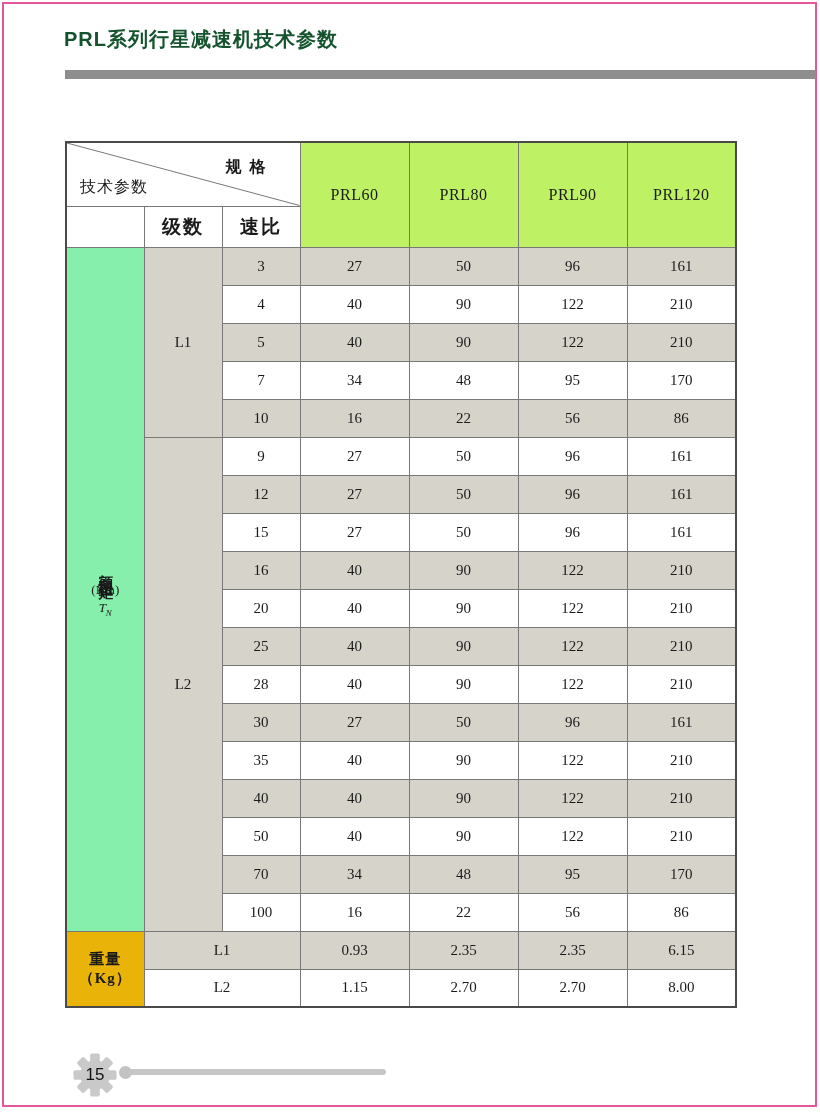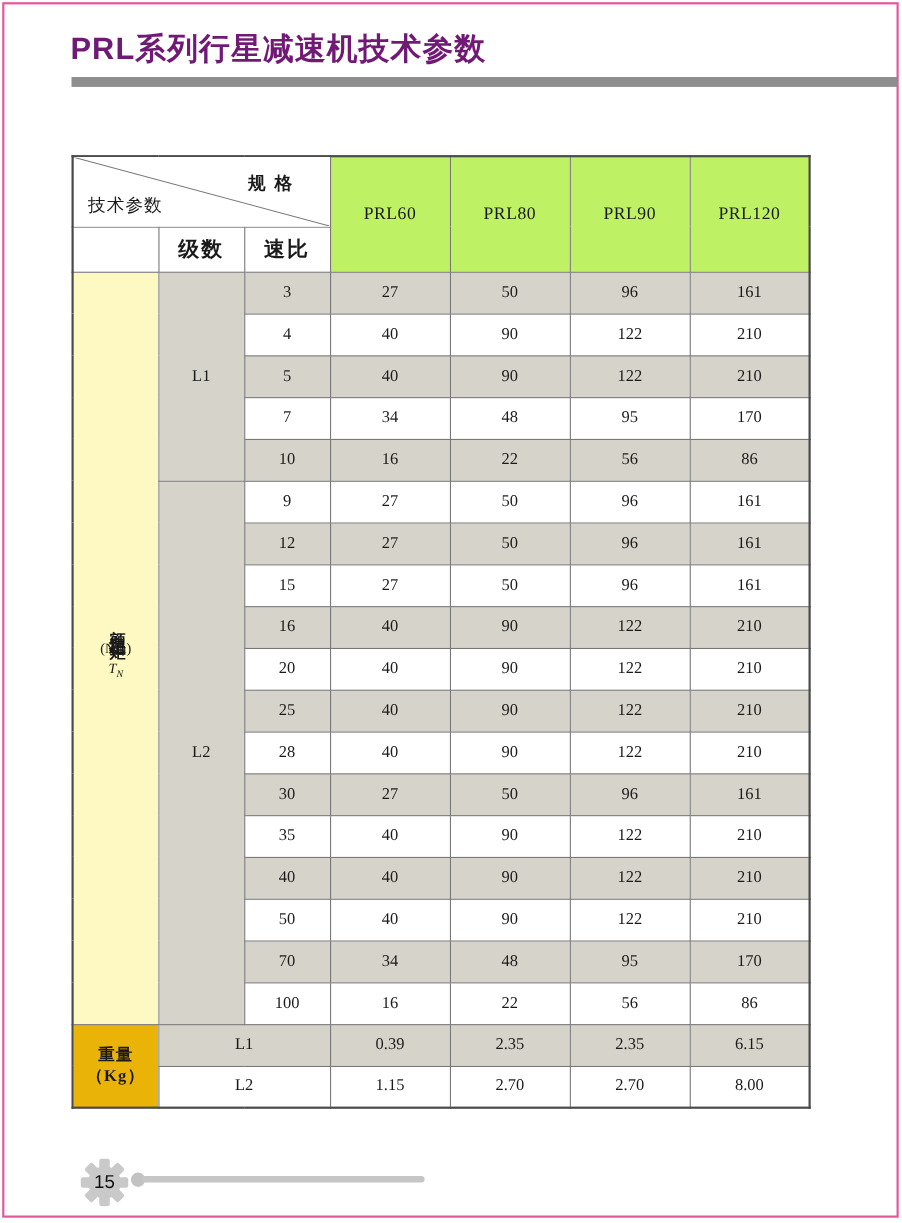--- a/index.html
+++ b/index.html
@@ -11,22 +11,22 @@
     font-family: "Liberation Sans", sans-serif;
   }
   .page-border {
     position: absolute; left: 2px; top: 2px;
     width: 811px; height: 1101px;
     border: 2px solid var(--border-pink, #e3589c);
     pointer-events: none;
   }
   .title {
     position: absolute; left: 64px; top: 26px; margin: 0;
-    font-size: 28px; font-weight: bold; letter-spacing: 1px;
-    color: #701a75;
+    font-size: 20px; font-weight: bold; letter-spacing: 1px;
+    color: #14532d;
   }
   .title-bar {
     position: absolute; left: 65px; top: 70px;
     width: 751px; height: 9px;
     background: var(--title-bar, #8e8e8e);
   }
 
   
   .spec-table {
     position: absolute; left: 65px; top: 141px;
@@ -57,21 +57,21 @@
     position: absolute; left: 13px; bottom: 8px;
     font-size: 16px; font-weight: normal; letter-spacing: 1px;
   }
   th.model { font-size: 16px; letter-spacing: 0.5px; background: #bef264; }
   th.subhead { font-size: 19px; font-weight: bold; letter-spacing: 2px; background: #fff; }
   td.empty-head { background: #fff; }
 
   td.ratio, td.val { font-size: 15px; background: #fff; }
   td.shade { background: var(--shade, #d6d3ca); }
   td.stage { background: var(--shade, #d6d3ca); font-size: 15px; }
-  td.torque { background: #fef9c3; font-size: 15px; }
+  td.torque { background: #86efac; font-size: 15px; }
   .torque-cn {
     writing-mode: vertical-rl; text-orientation: upright;
     margin: 0 auto 5px auto; letter-spacing: 4px;
     font-size: 15px; font-weight: bold; line-height: 1;
   }
   .torque-unit { font-size: 13px; margin-bottom: 2px; }
   .torque-sym { font-size: 13px; font-style: italic; }
   .torque-sym sub { font-size: 9px; font-style: italic; }
   td.wlabel { background: #eab308; font-size: 15px; font-weight: bold; letter-spacing: 1px; }
   td.wstage { font-size: 15px; }
@@ -263,21 +263,21 @@
       <tr>
         <td class="ratio">100</td>
         <td class="val">16</td>
         <td class="val">22</td>
         <td class="val">56</td>
         <td class="val">86</td>
       </tr>
       <tr>
         <td class="wlabel" rowspan="2">重量（Kg）</td>
         <td class="wstage shade" colspan="2">L1</td>
-        <td class="val shade">0.39</td>
+        <td class="val shade">0.93</td>
         <td class="val shade">2.35</td>
         <td class="val shade">2.35</td>
         <td class="val shade">6.15</td>
       </tr>
       <tr>
         <td class="wstage" colspan="2">L2</td>
         <td class="val">1.15</td>
         <td class="val">2.70</td>
         <td class="val">2.70</td>
         <td class="val">8.00</td>

